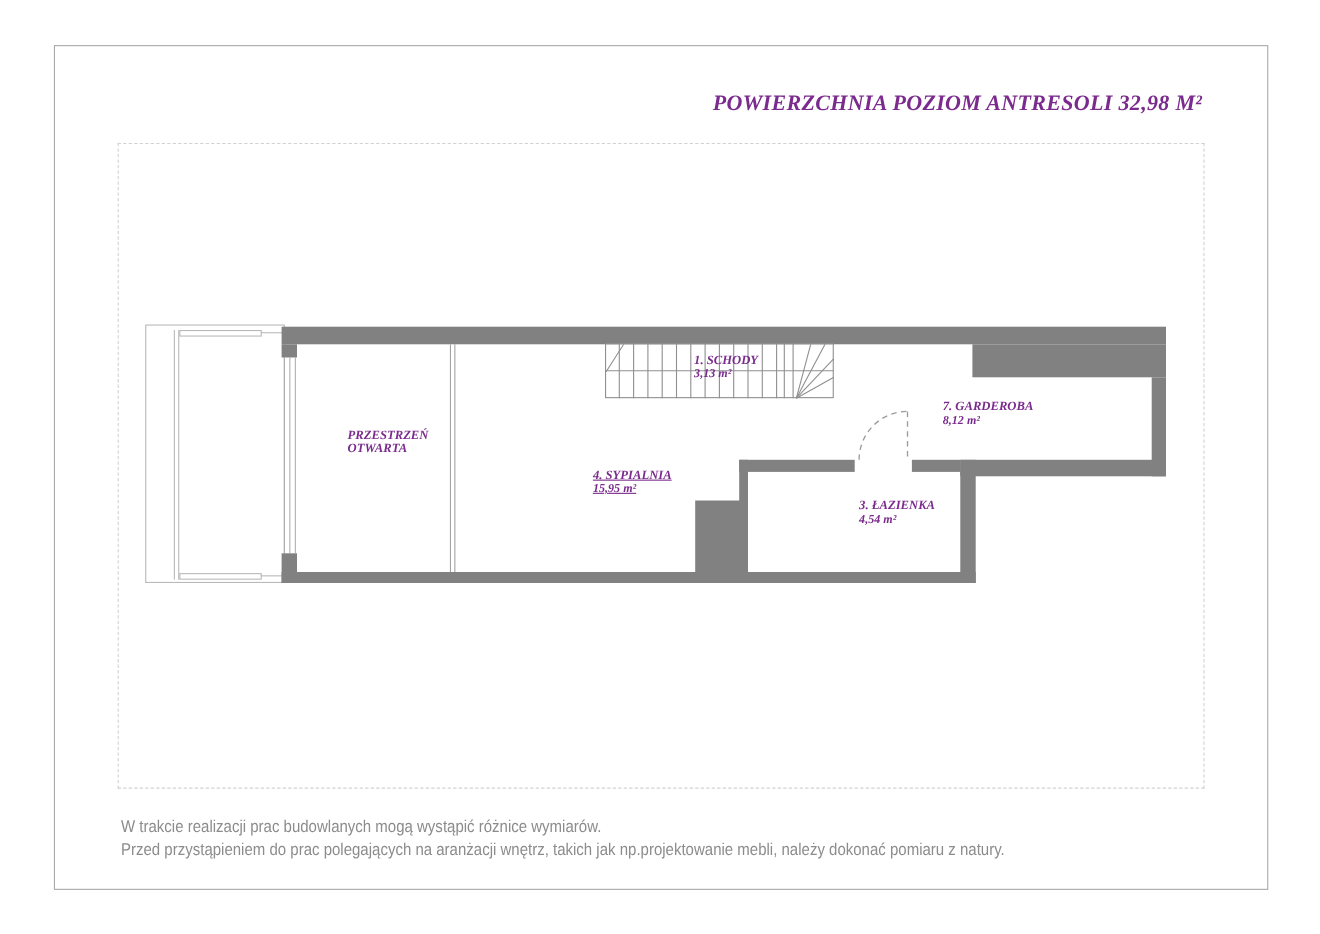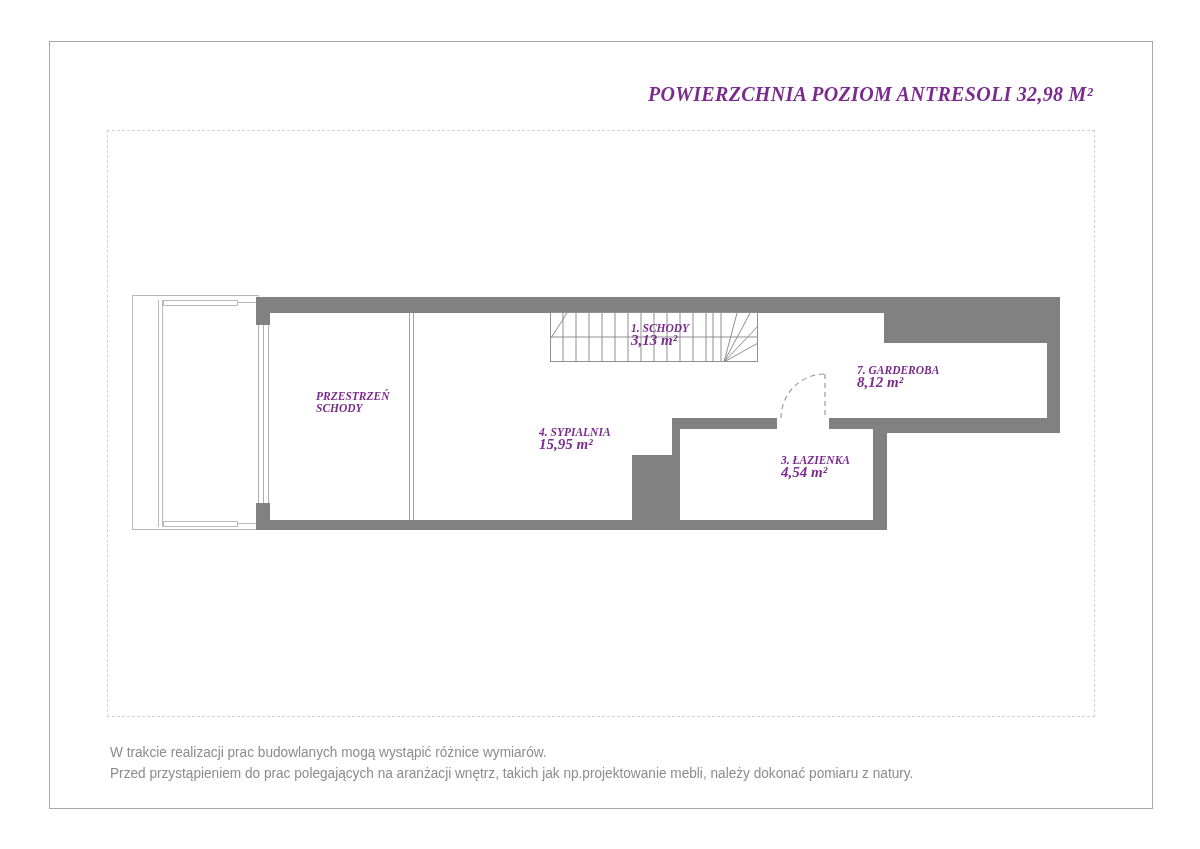--- a/index.html
+++ b/index.html
@@ -13,21 +13,21 @@
         font-size:20px;font-weight:bold;font-style:italic;color:#7b2b8d;letter-spacing:.3px;}
   
   .wall{position:absolute;background:#818181;}
   
   .line{position:absolute;background:#a3a3a3;}
   .bal{position:absolute;border:1px solid #b9b9b9;background:transparent;}
   .balline{position:absolute;background:#b9b9b9;}
   
   .room-label{position:absolute;color:#7b2b8d;font-weight:bold;font-style:italic;
         font-size:11.5px;line-height:12px;white-space:nowrap;}
-  .room-label .area{font-size:15px;}
+  .room-label .area{font-size:11px;}
   .footer{position:absolute;left:110px;top:742px;color:#8c8c8c;
         font-family:"Liberation Sans", sans-serif;font-size:15.5px;line-height:20.5px;
         transform:scaleX(.88);transform-origin:left top;white-space:nowrap;}
   svg{position:absolute;overflow:visible;}
 </style>
 </head>
 <body>
 
 <div class="page">
 
@@ -94,39 +94,39 @@
 
     <svg style="left:775px;top:368px;" width="56" height="54" viewBox="0 0 56 54">
       <g stroke="#9b9b9b" stroke-width="1.2" fill="none" stroke-dasharray="5,4">
         <path d="M 6 50 A 44 44 0 0 1 50 6"></path>
         <line x1="50" y1="6" x2="50" y2="50"></line>
       </g>
     </svg>
 
     <div class="room-label" style="left:316px;top:390px;font-style:italic;">
       <div>PRZESTRZEŃ</div>
-      <div>SCHODY</div>
+      <div>OTWARTA</div>
     </div>
 
     <div class="room-label" style="left:631px;top:322px;">
       <div>1. SCHODY</div>
       <div class="area">3,13 m²</div>
     </div>
 
     <div class="room-label" style="left:857px;top:364px;">
       <div>7. GARDEROBA</div>
       <div class="area">8,12 m²</div>
     </div>
 
     <div class="room-label" style="left:781px;top:454px;">
       <div>3. ŁAZIENKA</div>
       <div class="area">4,54 m²</div>
     </div>
 
-    <div class="room-label" style="left:539px;top:426px;">
+    <div class="room-label" style="left:539px;top:426px;text-decoration:underline;">
       <div>4. SYPIALNIA</div>
       <div class="area">15,95 m²</div>
     </div>
 
   </div>
 
   <div class="footer">
     <div>W trakcie realizacji prac budowlanych mogą wystąpić różnice wymiarów.</div>
     <div>Przed przystąpieniem do prac polegających na aranżacji wnętrz, takich jak np.projektowanie mebli, należy dokonać pomiaru z natury.</div>
   </div>

